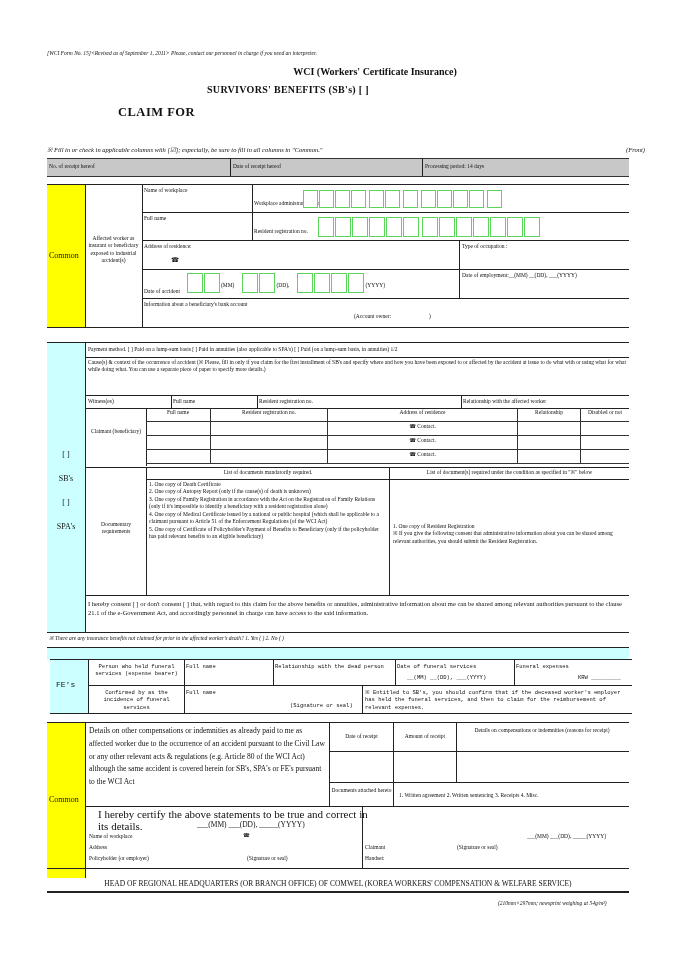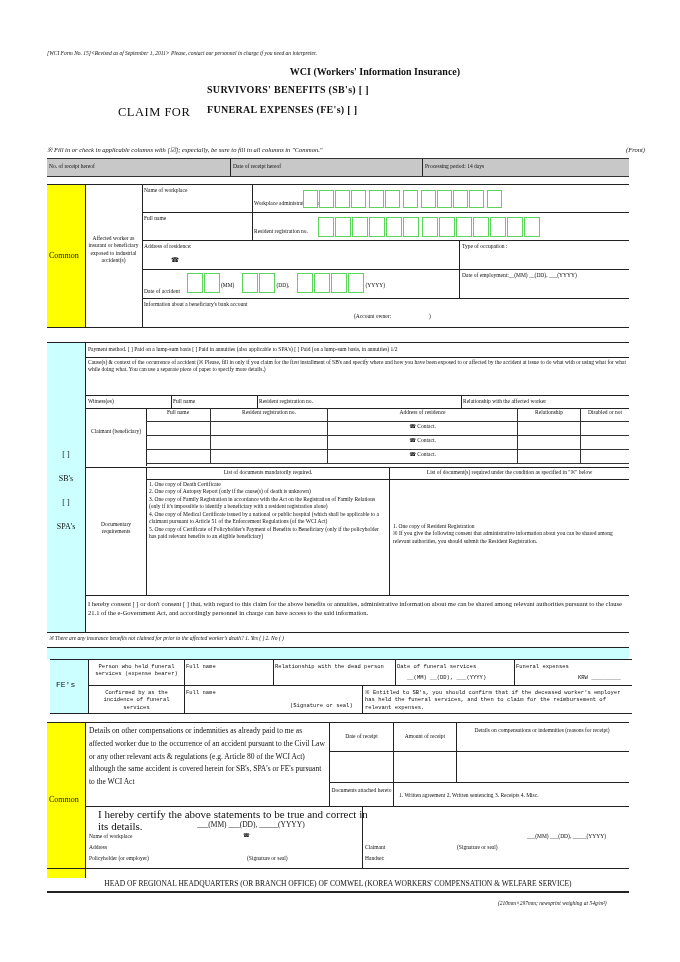--- a/index.html
+++ b/index.html
@@ -16,25 +16,24 @@
   .cyan { background:#ccffff; }
   .gray { background:#c8c8c8; }
   .gbox { display:inline-block; width:13px; height:16px; border:1px solid #5bd65b; vertical-align:middle; margin-right:1px; background:#fff; }
   .gbox2 { display:inline-block; width:14px; height:18px; border:1px solid #5bd65b; vertical-align:middle; margin-right:1px; background:#fff; }
   .center { text-align:center; }
 </style>
 </head>
 <body>
 
 <div class="abs tiny" style="left:47px;top:50px;width:600px;font-style:italic;">[WCI Form No. 15]&lt;Revised as of September 1, 2011&gt; Please, contact our personnel in charge if you need an interpreter.</div>
-<div class="abs" style="left:0;top:66px;width:680px;text-align:center;font-size:10px;font-weight:bold;padding-left:70px;box-sizing:border-box;">WCI (Workers' Information Insurance)</div>
-<div class="abs" style="left:118px;top:105px;font-size:12.5px;font-weight:normal;letter-spacing:0.5px;">CLAIM FOR</div>
+<div class="abs" style="left:0;top:66px;width:680px;text-align:center;font-size:10px;font-weight:bold;padding-left:70px;box-sizing:border-box;">WCI (Workers' Certificate Insurance)</div>
+<div class="abs" style="left:118px;top:105px;font-size:12.5px;font-weight:bold;letter-spacing:0.5px;">CLAIM FOR</div>
 <div class="abs" style="left:207px;top:80px;font-size:10px;font-weight:bold;line-height:20px;letter-spacing:0.3px;">
   <div>SURVIVORS' BENEFITS (SB's) [ ]</div>
-  <div>FUNERAL EXPENSES (FE's) [ ]</div>
 </div>
 <div class="abs small" style="left:47px;top:145px;font-style:italic;">※ Fill in or check in applicable columns with [☑]; especially, be sure to fill in all columns in "Common."</div>
 <div class="abs small" style="left:626px;top:145px;font-style:italic;">(Front)</div>
 
 <div class="abs gray tiny" style="left:47px;top:158px;width:582px;height:17px;border-top:1px solid #333;border-bottom:1px solid #333;">
   <span class="abs" style="left:2px;top:4px;">No. of receipt hereof</span>
   <span class="abs vl" style="left:183px;top:0;height:17px;padding-left:2px;padding-top:4px;box-sizing:border-box;">Date of receipt hereof</span>
   <span class="abs vl" style="left:375px;top:0;height:17px;padding-left:2px;padding-top:4px;box-sizing:border-box;">Processing period: 14 days</span>
 </div>
 

